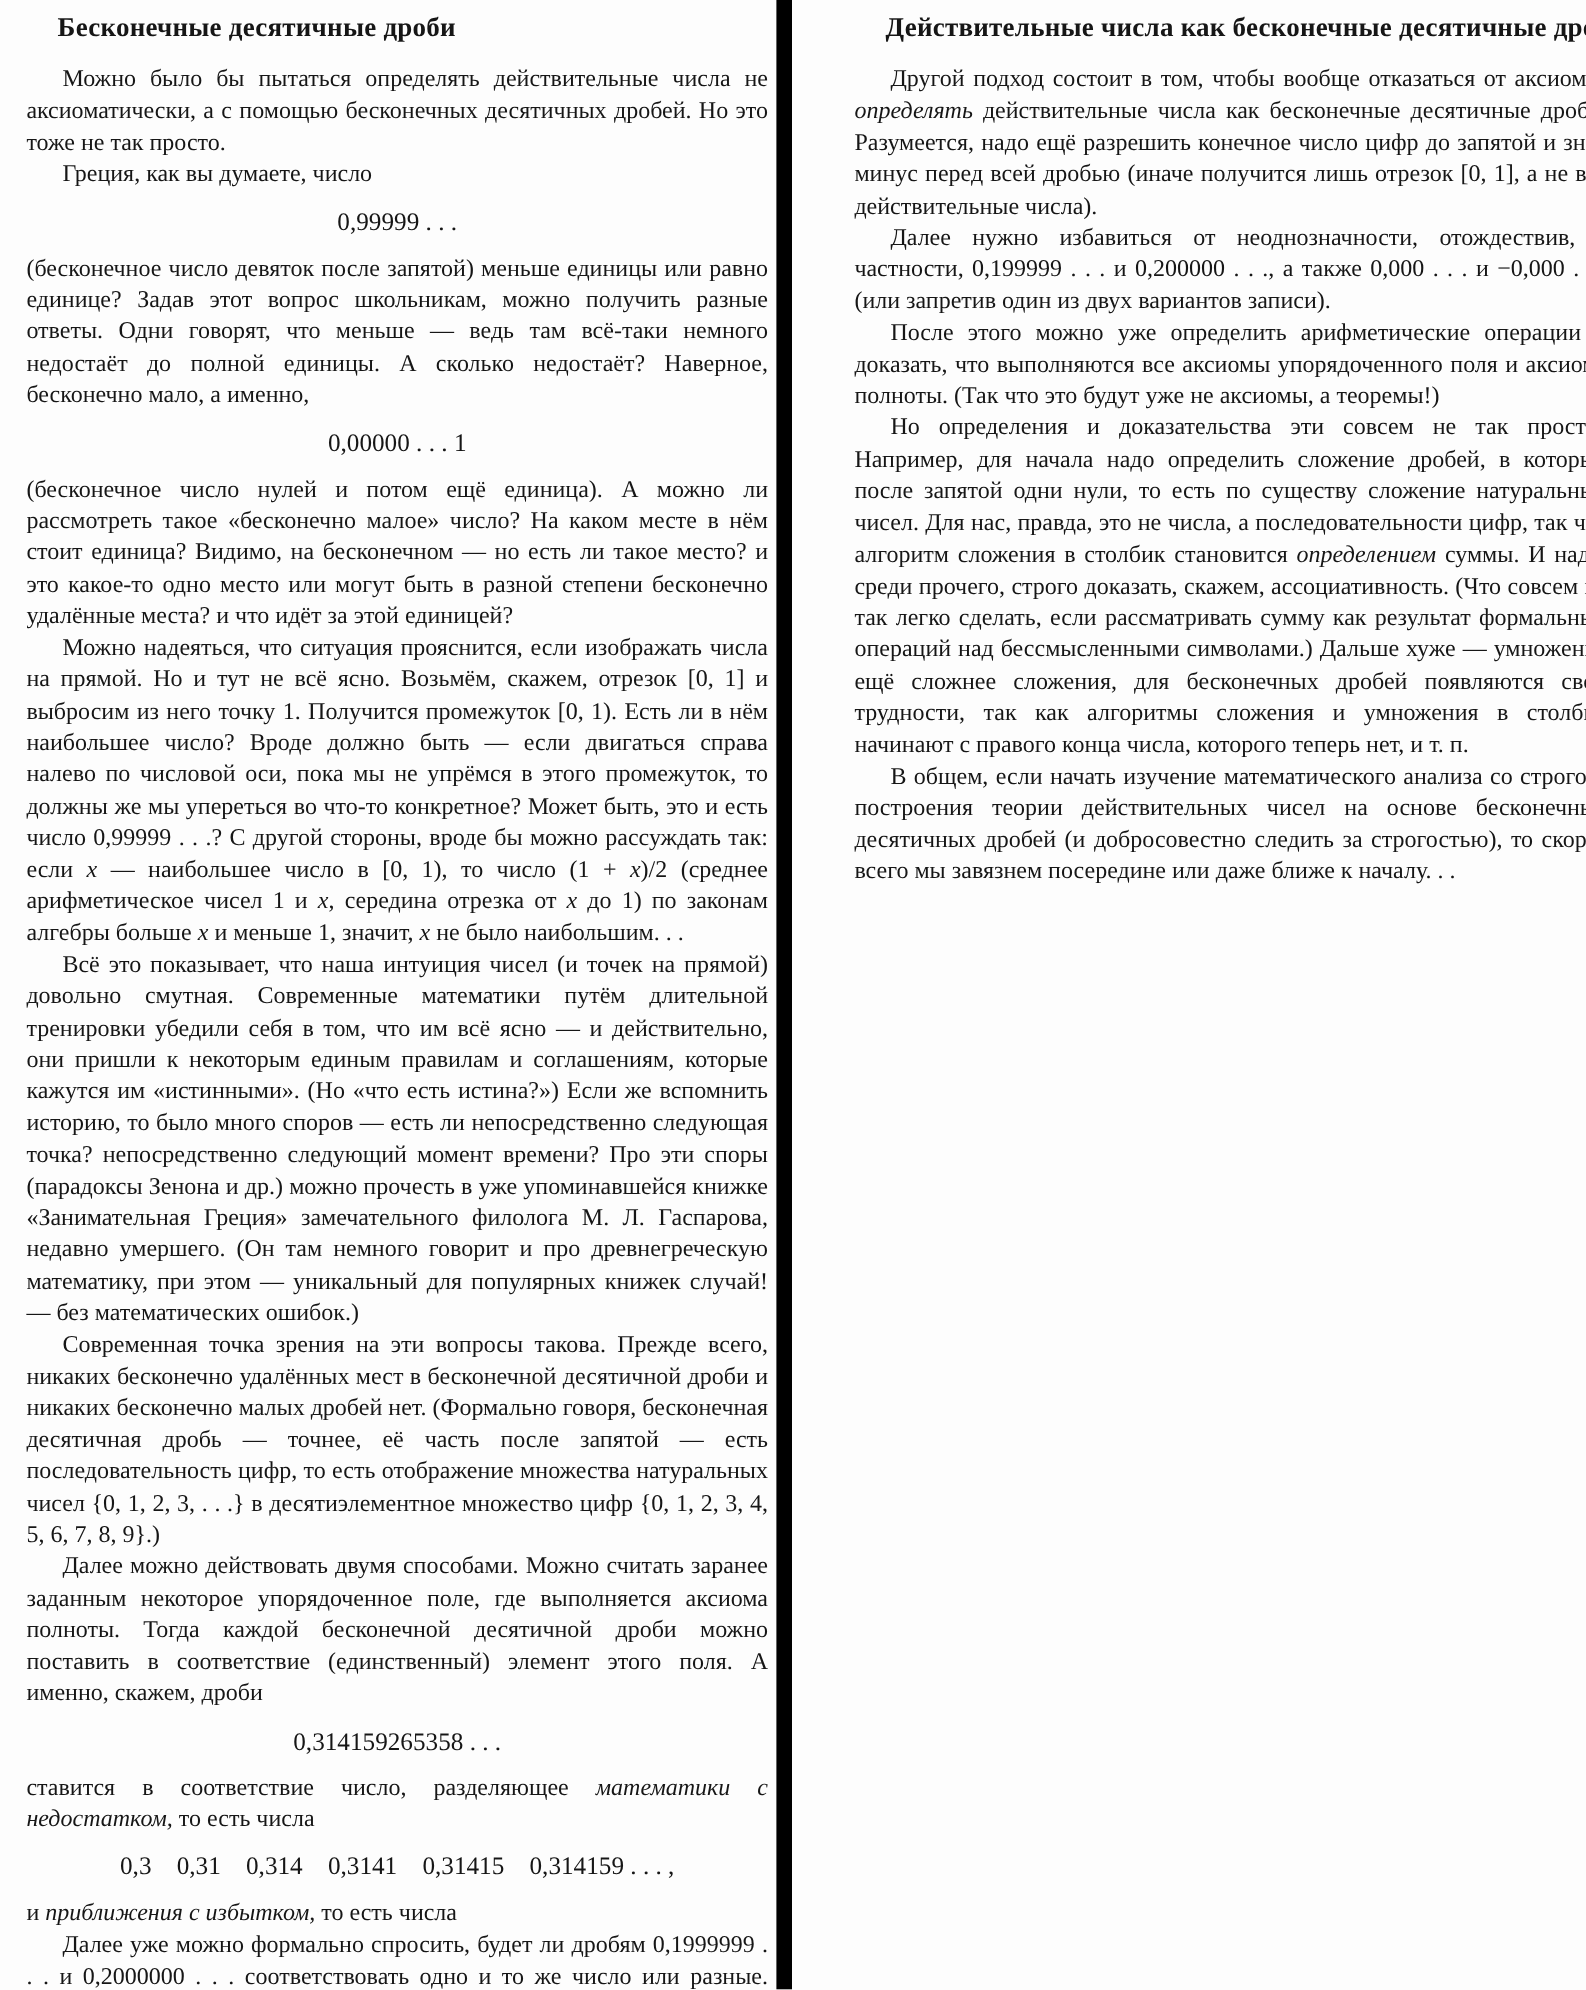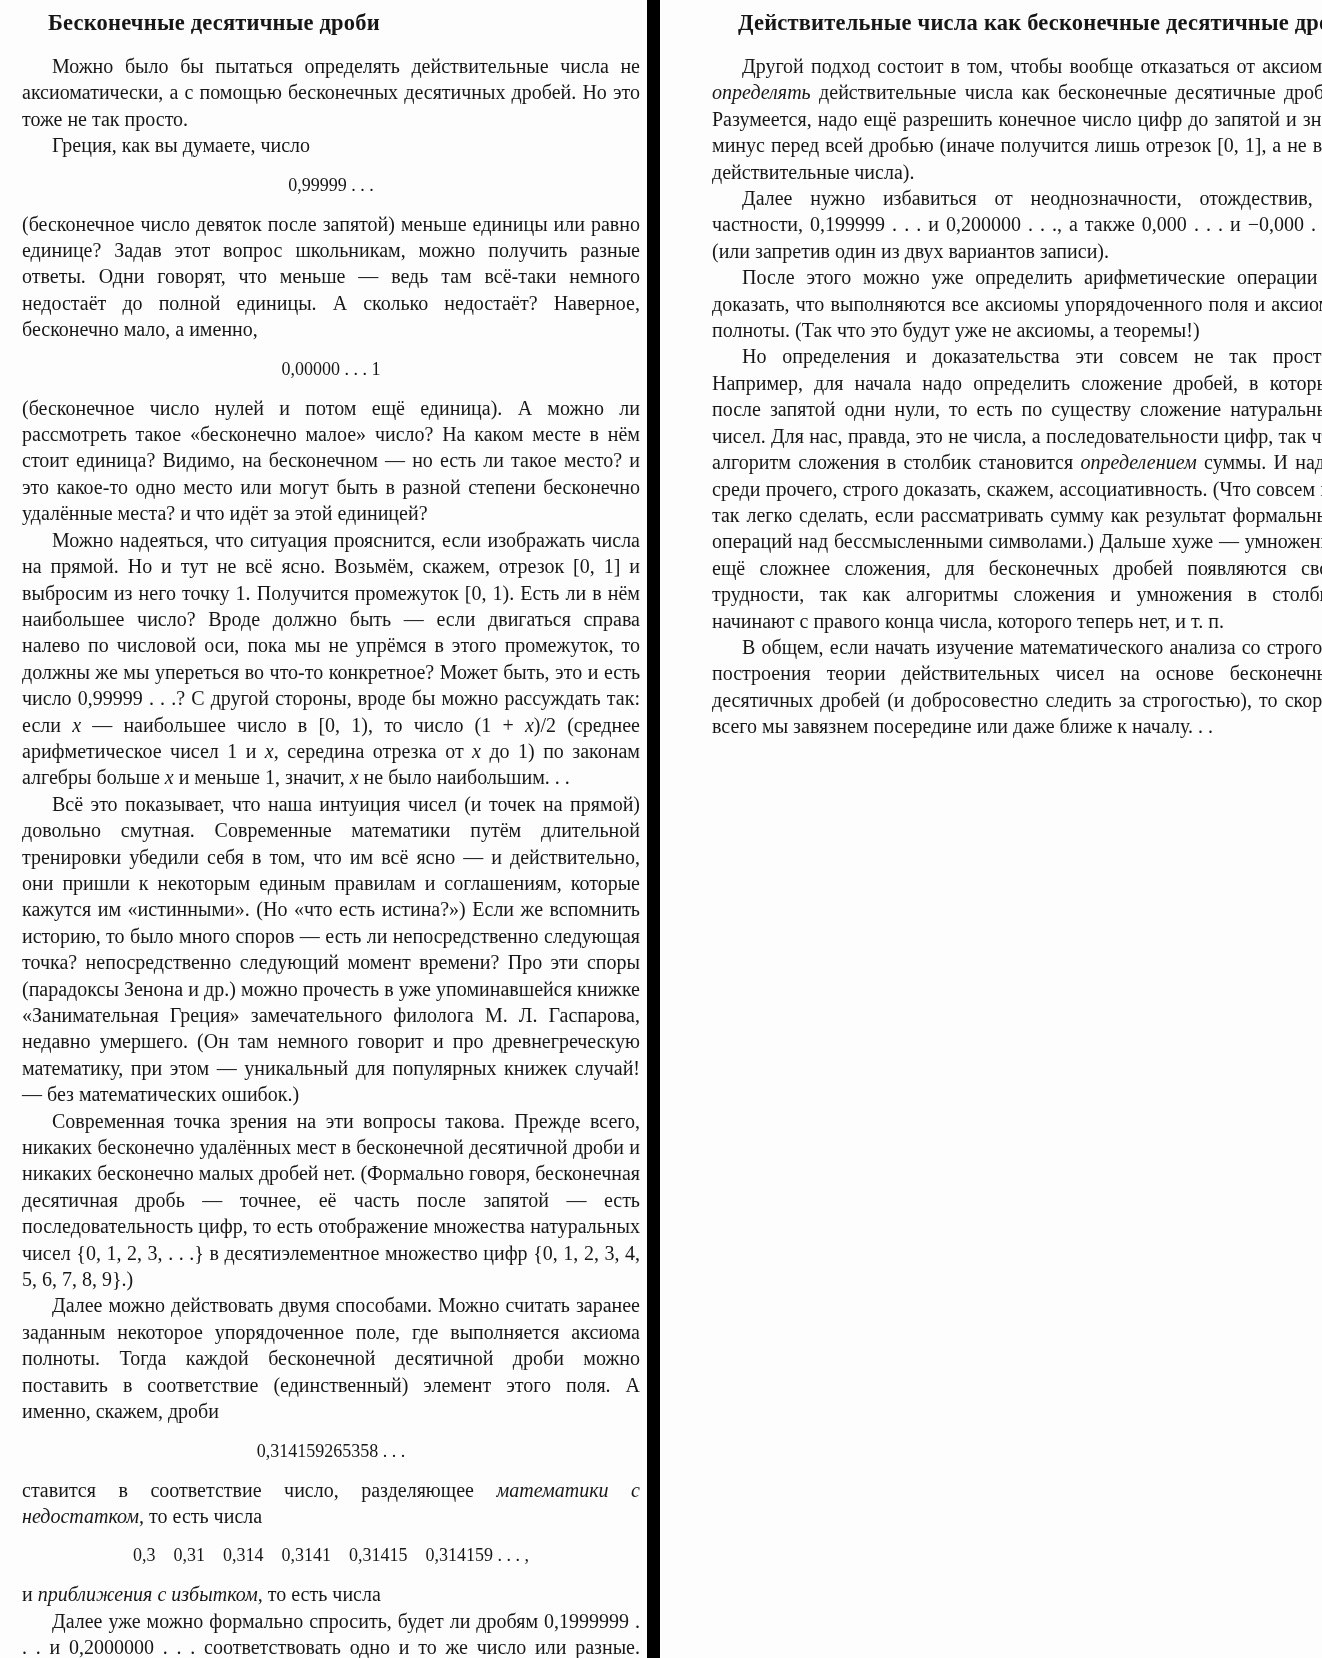--- a/index.html
+++ b/index.html
@@ -29,21 +29,21 @@
   .section-heading.later { margin-top: 28px; }
   .para {
     margin: 0;
     font-size: 20px;
     line-height: 26.4px;
     text-align: justify;
     hyphens: auto;
   }
   .para.indent { text-indent: 30px; }
   .formula {
-    font-size: 18px;
+    font-size: 21px;
     line-height: 26px;
     text-align: center;
     margin: 13px 0;
     white-space: pre-wrap;
   }
   i { font-style: italic; }
 </style>
 </head>
 <body style="background: rgb(253, 253, 253); color: rgb(22, 22, 22);">
 

